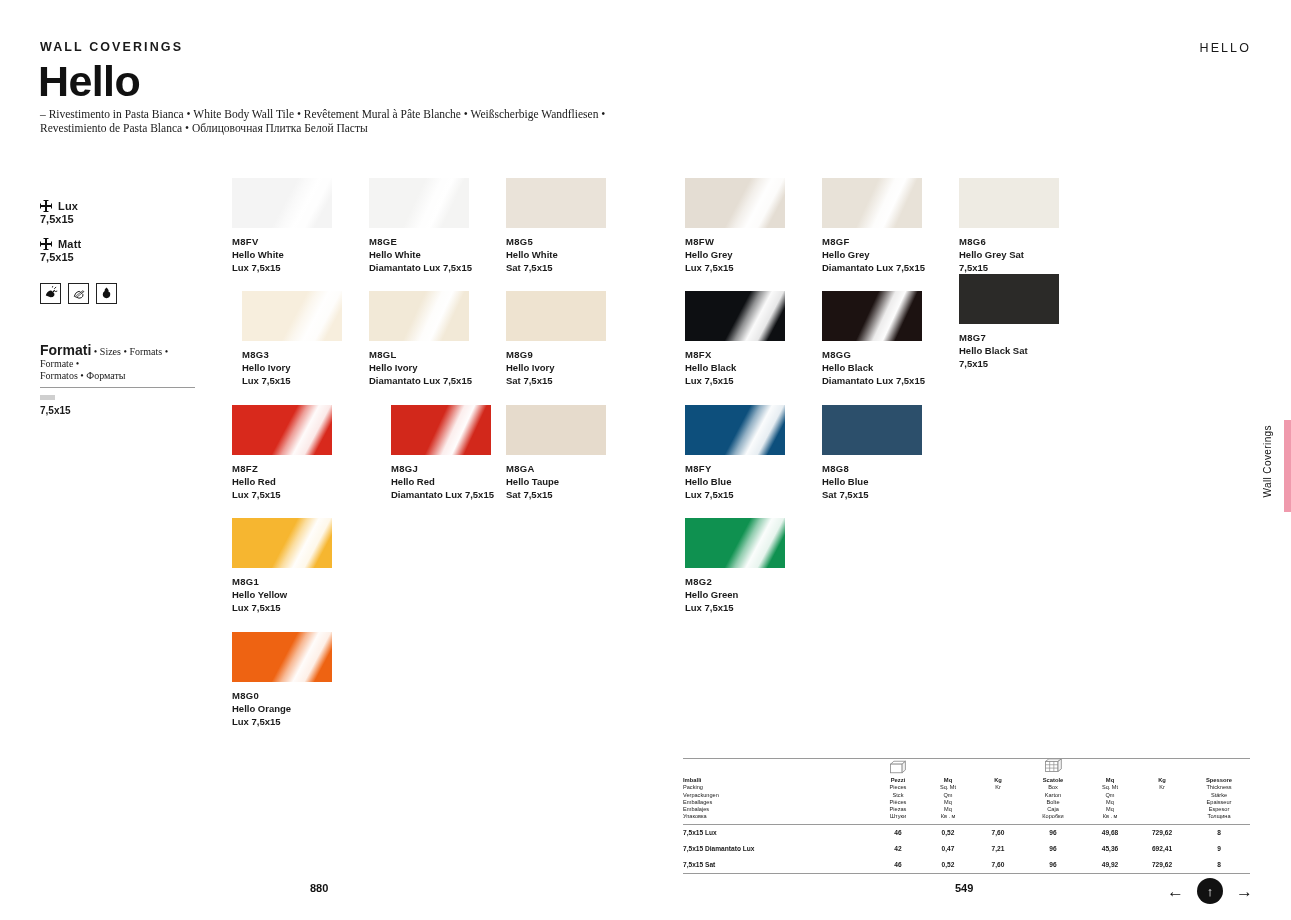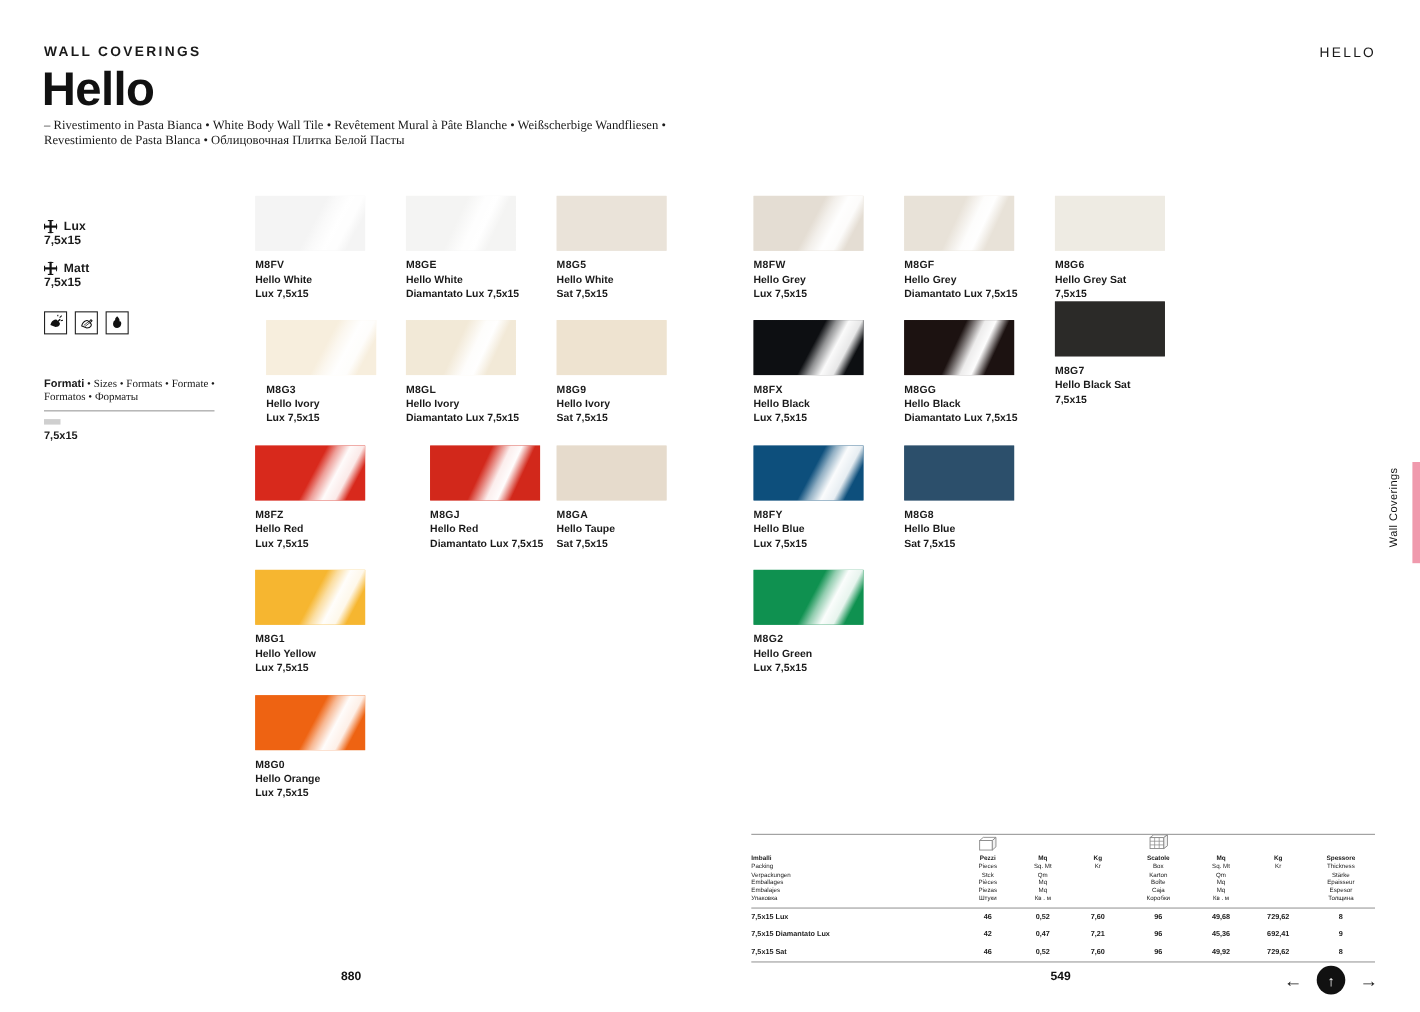--- a/index.html
+++ b/index.html
@@ -71,21 +71,21 @@
     font-family: "Liberation Serif", serif;
     font-size: 9.5px; line-height: 11px; color: #1a1a1a;
   }
   .norm .code { font-weight: 700; }
 
   .formats-head {
     margin-top: 40px;
     font-family: "Liberation Serif", serif;
     font-size: 10px; line-height: 12px;
   }
-  .formats-head b { font-family: "Liberation Sans", sans-serif; font-size: 10px; }
+  .formats-head b { font-family: "Liberation Sans", sans-serif; font-size: 14px; }
   .formats-rule {
     margin-top: 5px; width: 155px; height: 1px; background: #9a9a9a;
   }
   .fmt-swatch {
     margin-top: 7px; width: 15px; height: 5px; background: #cfcfcf;
   }
   .fmt-size { margin-top: 5px; font-size: 10px; font-weight: 700; }
 
   
   .grid { position: absolute; }

